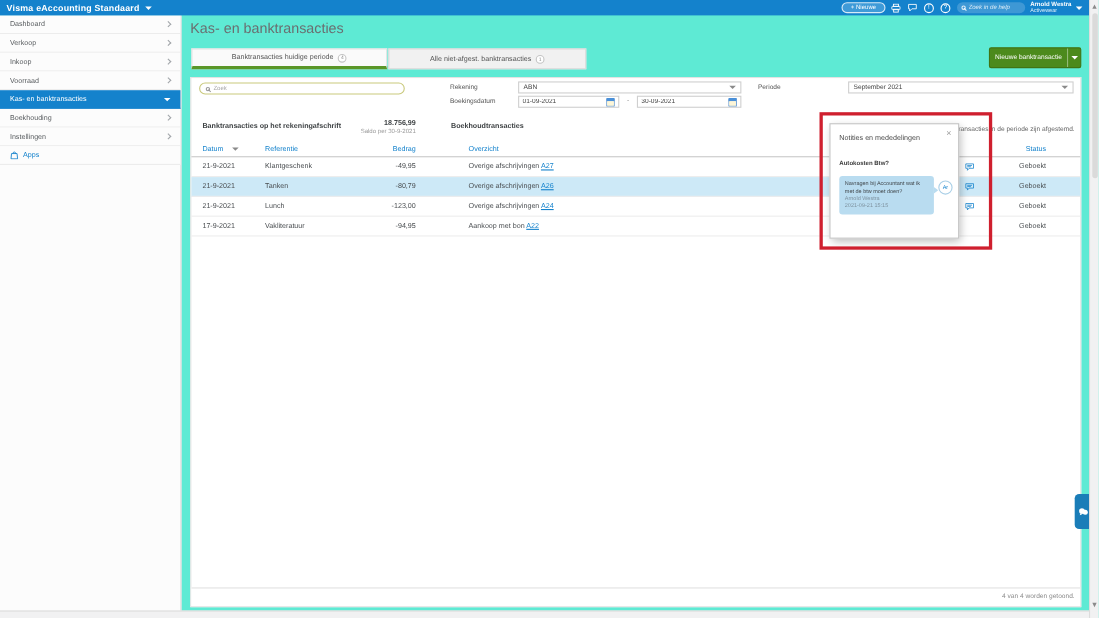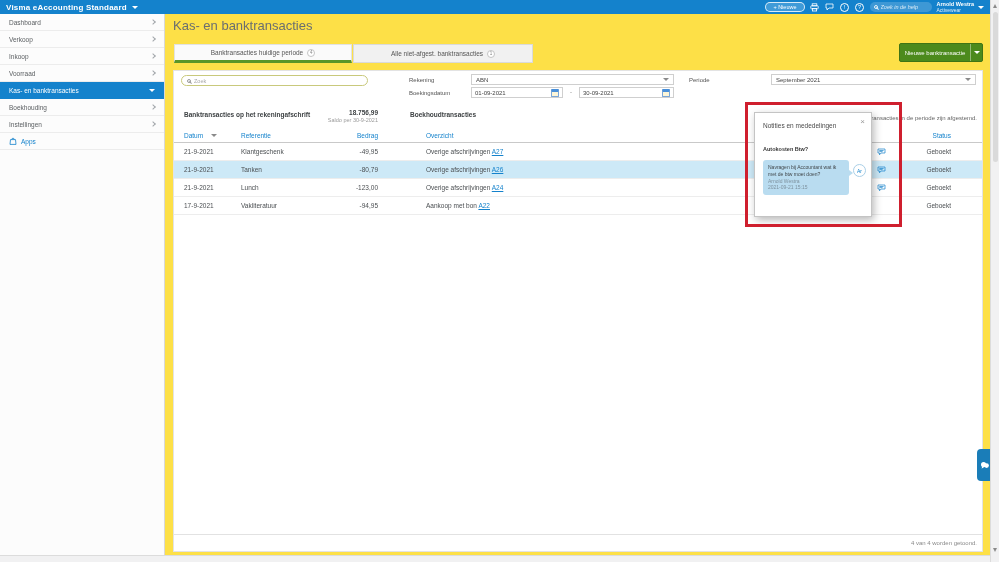--- a/index.html
+++ b/index.html
@@ -1,18 +1,18 @@
 <!DOCTYPE html>
 <html><head>
 <meta charset="utf-8">
 <style>
   * { margin:0; padding:0; box-sizing:border-box; }
   html,body { background:#fff; }
   body { font-family:"Liberation Sans", sans-serif; }
-  .screen { position:relative; width:999px; height:562px; background:#fde047; overflow:hidden; }
+  .screen { position:relative; width:999px; height:562px; background:#5eead4; overflow:hidden; }
 
   
   .topbar { position:absolute; left:0; top:0; right:9px; height:14px; background:#1482cc; display:flex; align-items:center; padding:0 6px; color:#fff; z-index:30; }
   .brand { display:flex; align-items:center; gap:5px; cursor:pointer; }
   .brand-label { font-size:8px; font-weight:bold; letter-spacing:.2px; }
   .caret { width:0; height:0; border-left:3px solid transparent; border-right:3px solid transparent; border-top:3px solid #fff; }
   .caret.gray { border-top-color:#8a8a8a; }
   .topbar-right { margin-left:auto; display:flex; align-items:center; gap:5px; }
   .new-btn { height:10px; padding:0 7px; border-radius:5px; background:#3f9bd8; border:1px solid rgba(255,255,255,.8); color:#fff; font-size:5.5px; display:flex; align-items:center; cursor:pointer; }
   .tb-icon { width:10px; height:10px; display:flex; align-items:center; justify-content:center; cursor:pointer; }

